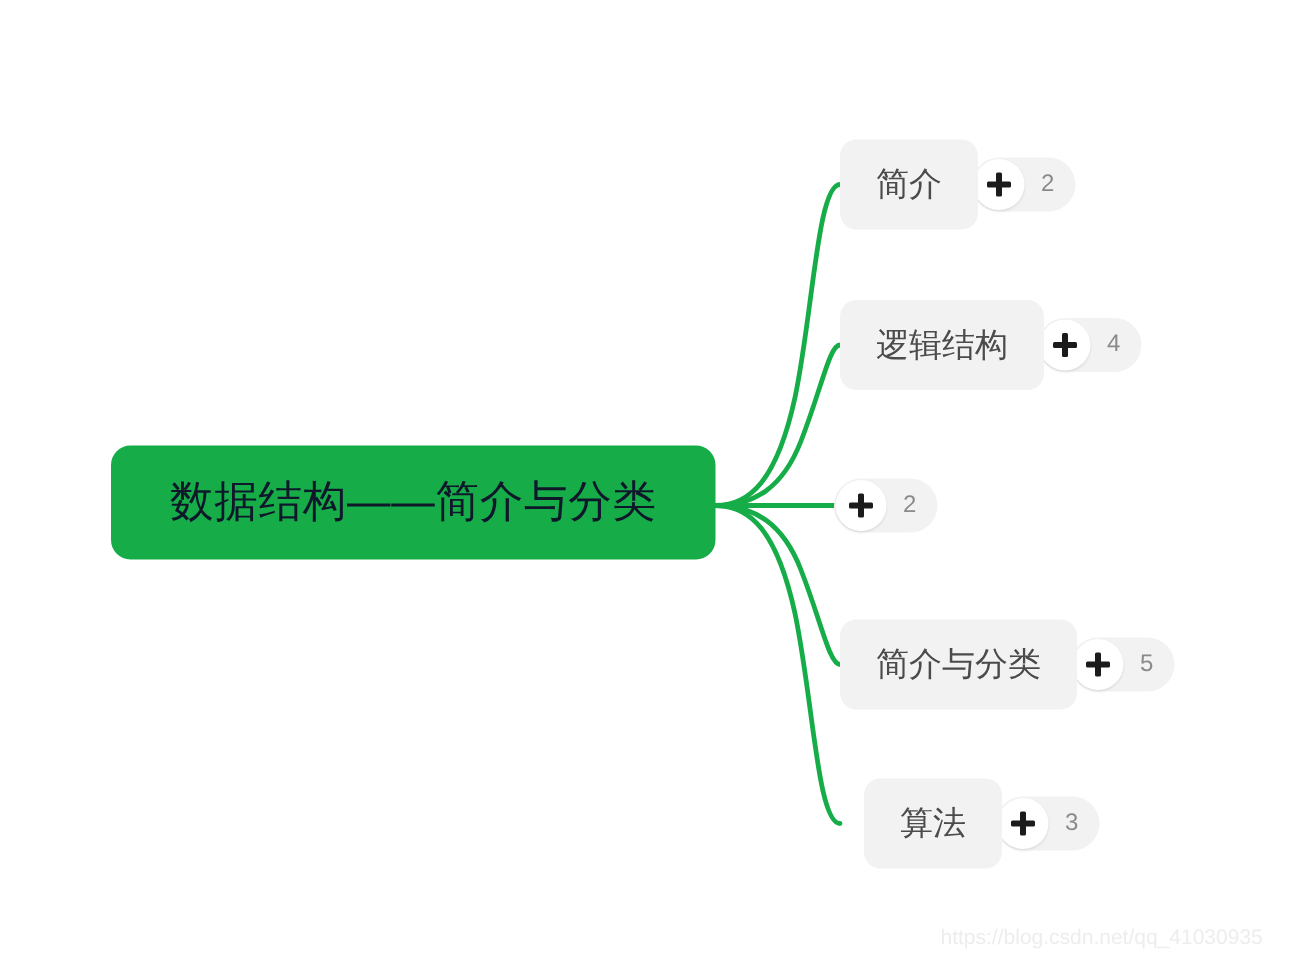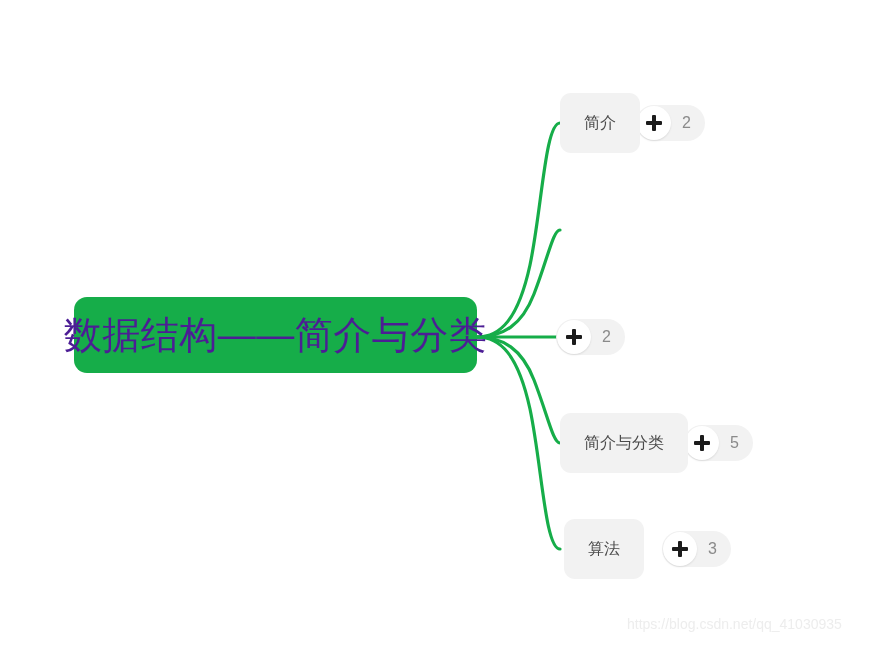--- a/index.html
+++ b/index.html
@@ -40,22 +40,22 @@
     width: 403px;
     height: 76px;
     border-radius: 13px;
     background: #16ad49;
     box-sizing: border-box;
     display: flex;
     align-items: center;
     justify-content: center;
   }
   .root-label {
-    color: #4c1d95;
-    font-size: 38px;
+    color: #0f172a;
+    font-size: 29px;
     line-height: 1;
     letter-spacing: 0.5px;
     white-space: nowrap;
   }
 
   
   .child {
     position: absolute;
     height: 60px;
     display: flex;
@@ -67,21 +67,21 @@
     background: #f2f2f2;
     display: flex;
     align-items: center;
     box-sizing: border-box;
     padding: 0 24px;
     position: relative;
     z-index: 2;
   }
   .child-label {
     color: #4b4b4b;
-    font-size: 16px;
+    font-size: 22px;
     line-height: 1;
     white-space: nowrap;
   }
 
   
   .badge {
     height: 36px;
     border-radius: 18px;
     background: #f2f2f2;
     display: flex;
@@ -166,20 +166,31 @@
       <span class="child-label">简介</span>
     </div>
     <div class="badge">
       <div class="badge-circle">
         <span class="plus"></span>
       </div>
       <span class="badge-count">2</span>
     </div>
   </div>
 
+  <div class="child" style="left:560px; top:200px;">
+    <div class="child-box">
+      <span class="child-label">逻辑结构</span>
+    </div>
+    <div class="badge">
+      <div class="badge-circle">
+        <span class="plus"></span>
+      </div>
+      <span class="badge-count">4</span>
+    </div>
+  </div>
 
   <div class="child" style="left:560px; top:307px;">
     <div class="badge">
       <div class="badge-circle">
         <span class="plus"></span>
       </div>
       <span class="badge-count">2</span>
     </div>
   </div>
 
@@ -188,21 +199,21 @@
       <span class="child-label">简介与分类</span>
     </div>
     <div class="badge">
       <div class="badge-circle">
         <span class="plus"></span>
       </div>
       <span class="badge-count">5</span>
     </div>
   </div>
 
-  <div class="child" style="left:564px; top:519px;gap:22px;">
+  <div class="child" style="left:576px; top:519px;">
     <div class="child-box">
       <span class="child-label">算法</span>
     </div>
     <div class="badge">
       <div class="badge-circle">
         <span class="plus"></span>
       </div>
       <span class="badge-count">3</span>
     </div>
   </div>

